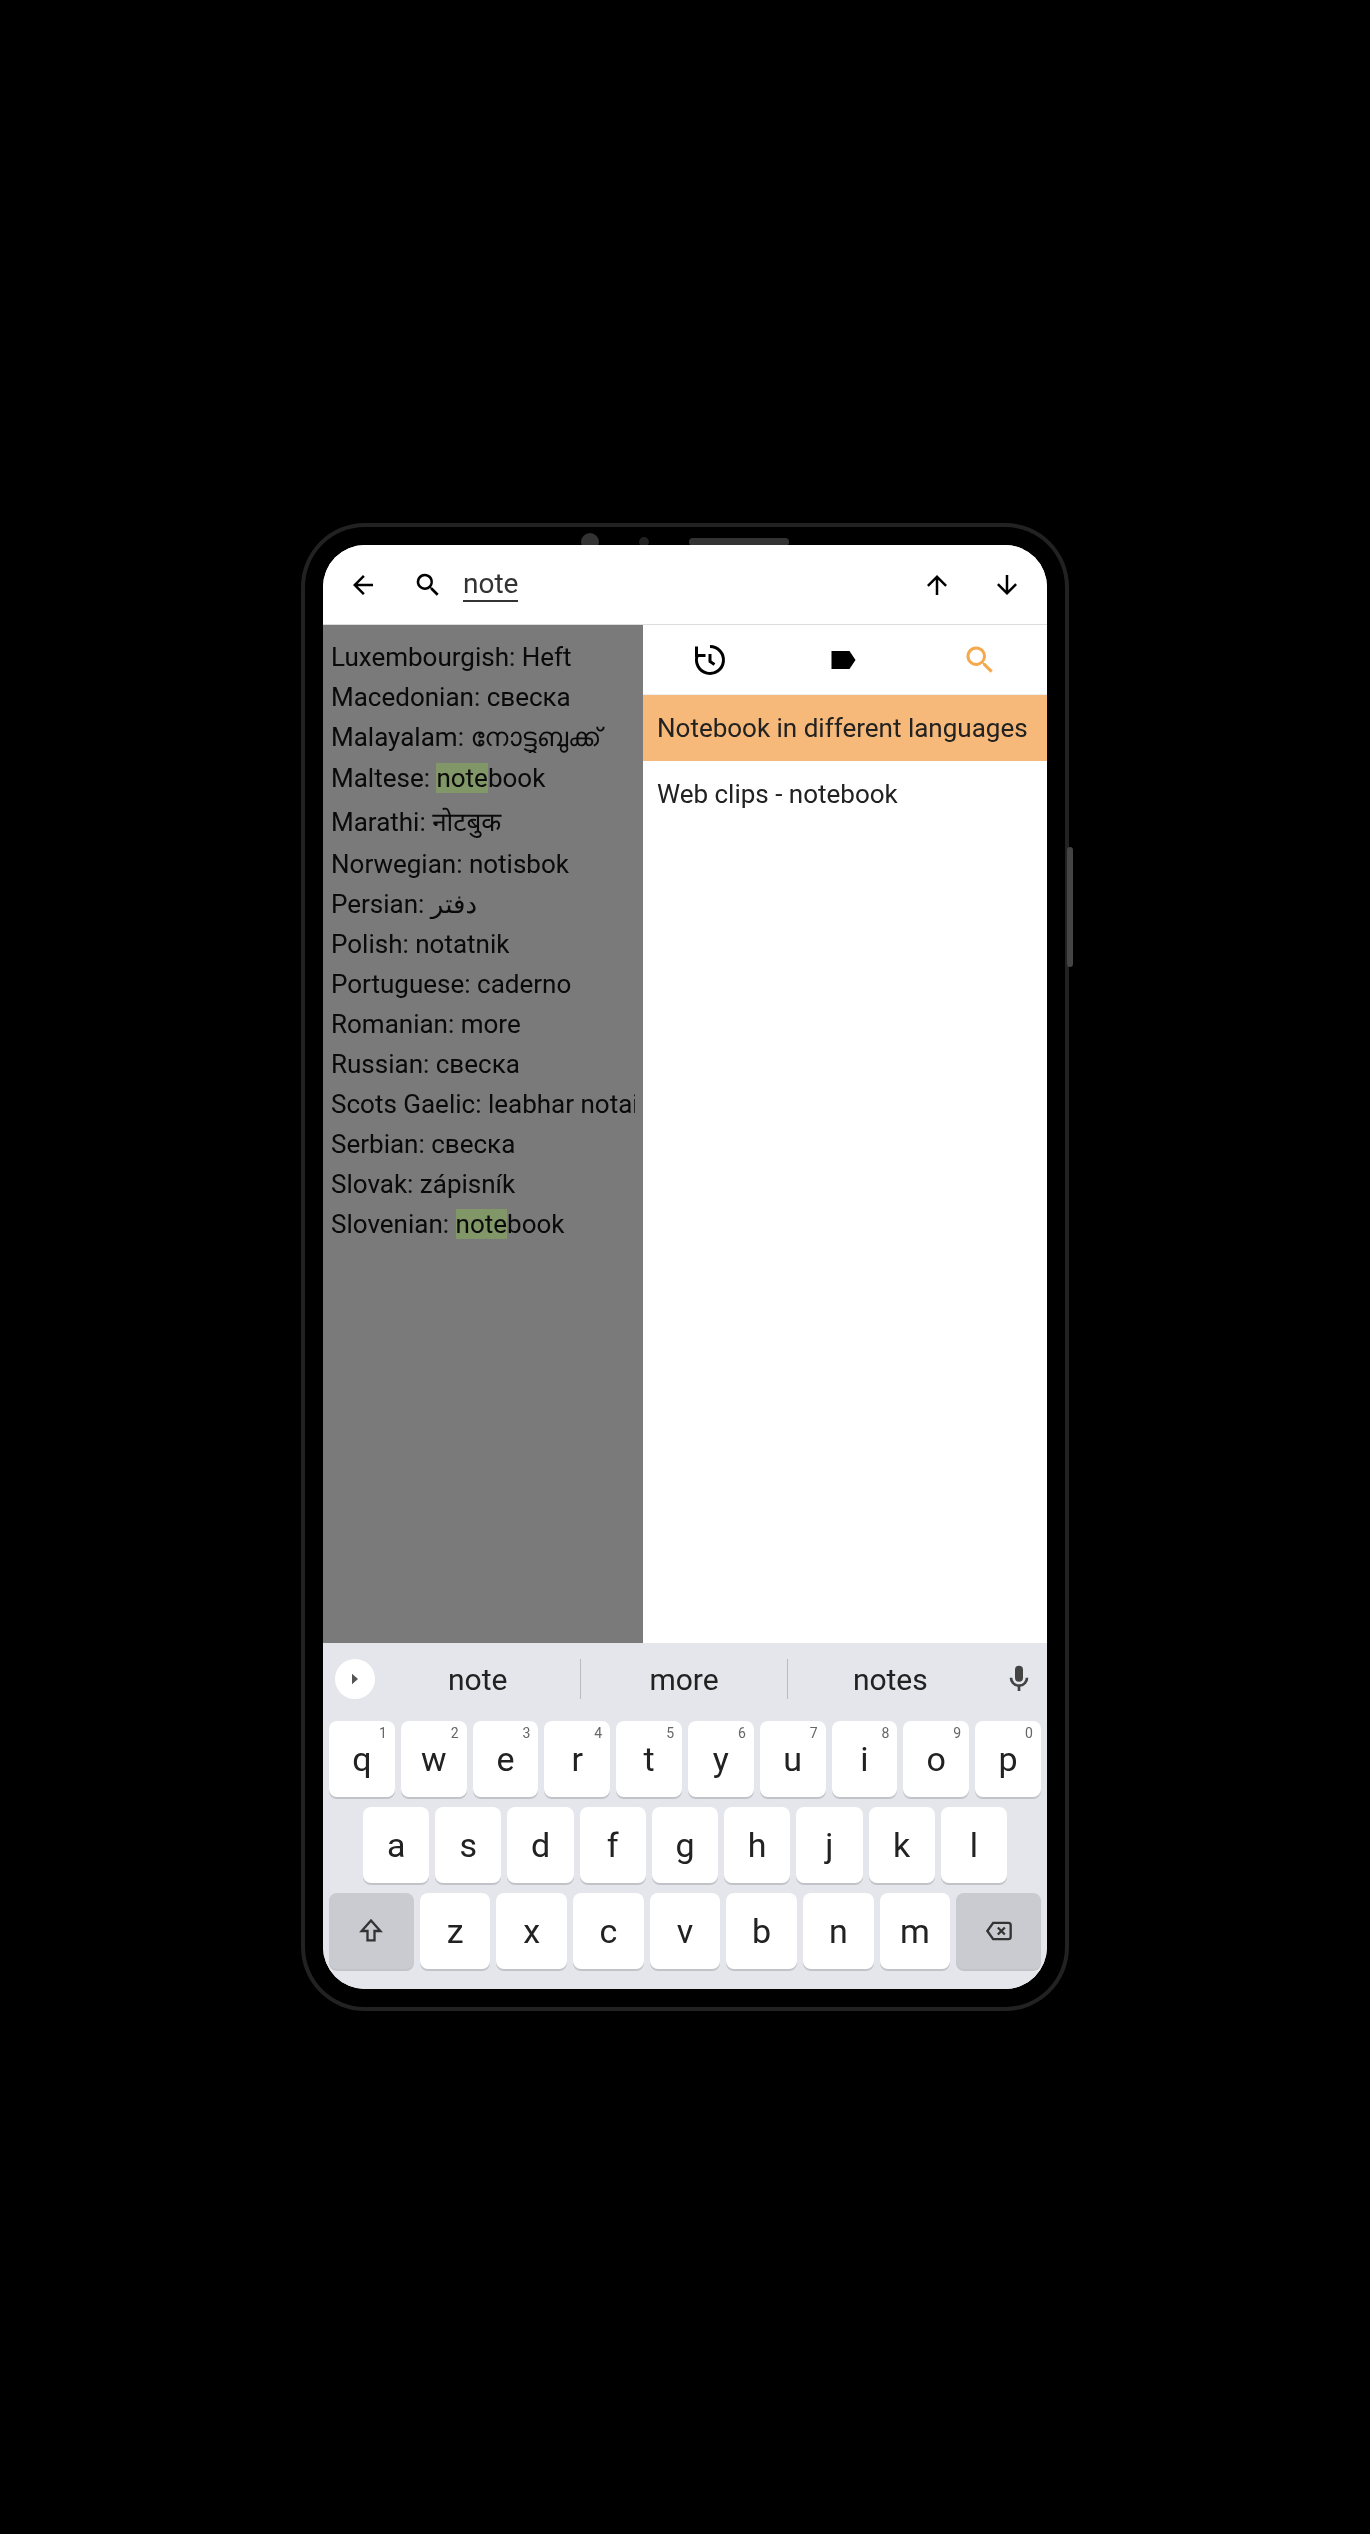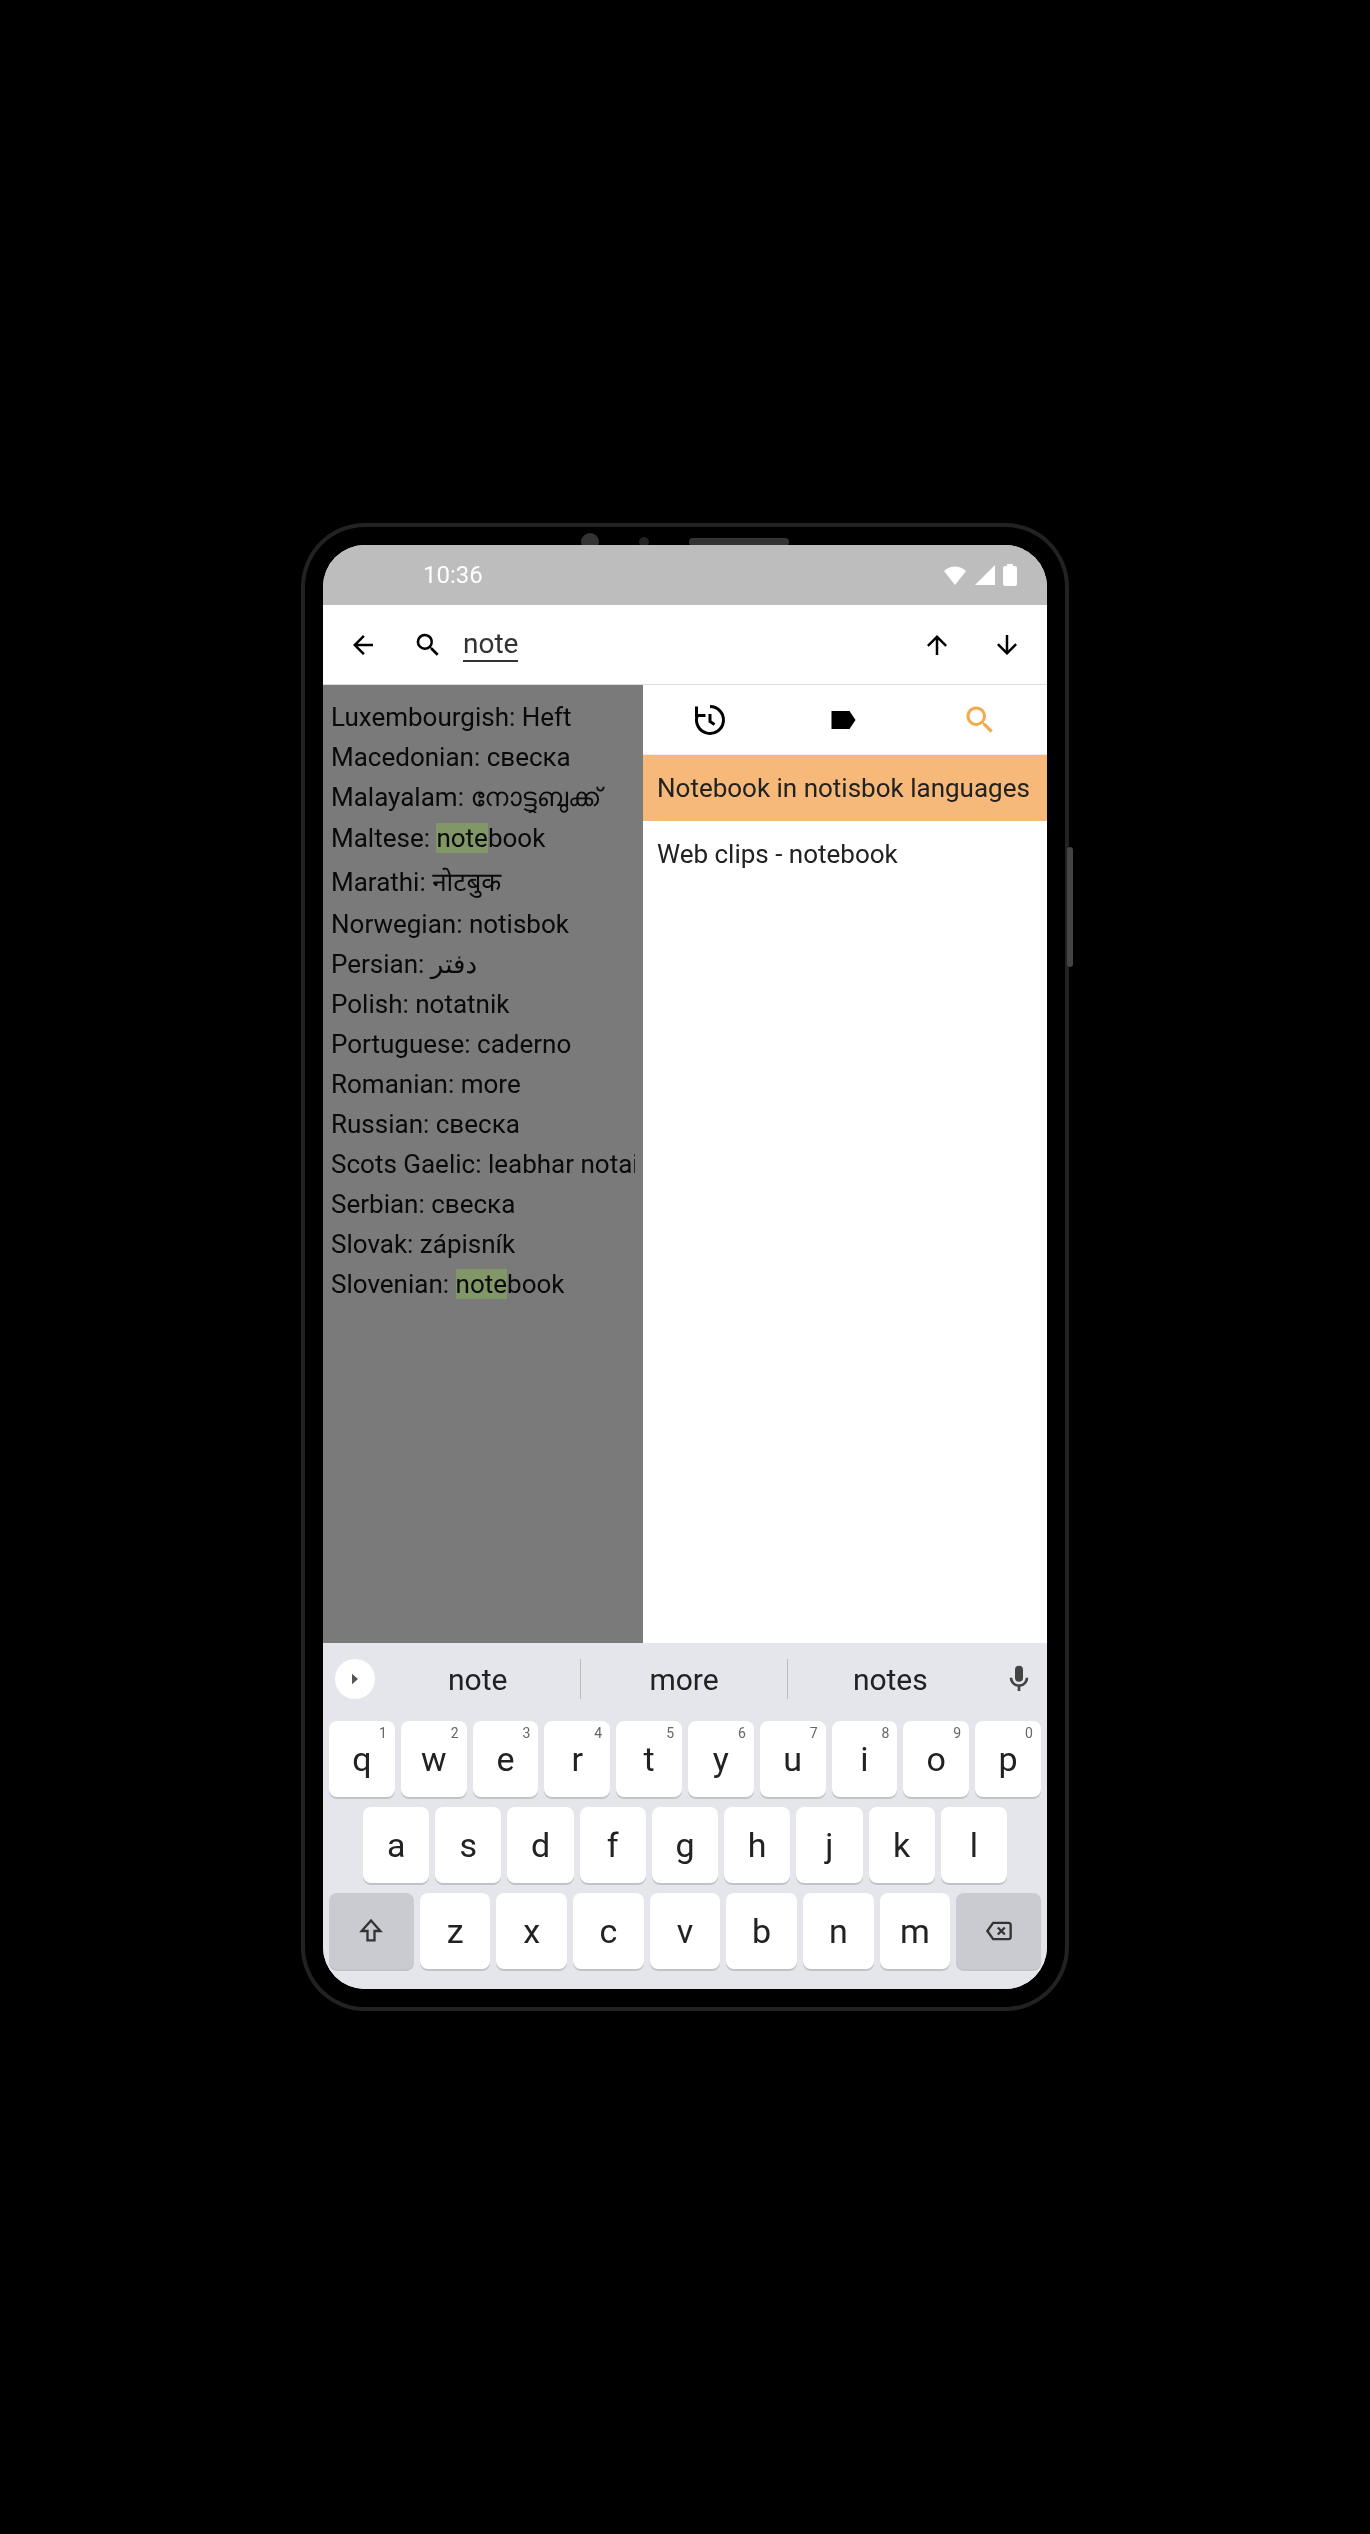--- a/index.html
+++ b/index.html
@@ -215,35 +215,20 @@
 
 <div class="phone-frame">
   <div class="notch">
     <div class="cam"></div>
     <div class="sensor"></div>
     <div class="speaker"></div>
   </div>
   <div class="side-button" style="top:320px;height:120px"></div>
   <div class="phone-screen">
 
-    <div class="status-bar">
-      <span>10:36</span>
-      <div class="status-icons">
-        <svg width="24" height="20" viewBox="0 0 24 20">
-            <path fill="#fff" d="M12 20L1 6c6-6 16-6 22 0L12 20z"></path>
-          </svg>
-        <svg width="20" height="20" viewBox="0 0 20 20">
-            <path fill="#fff" d="M0 20L20 0v20H0z"></path>
-          </svg>
-        <svg width="14" height="22" viewBox="0 0 14 22">
-            <rect fill="#fff" x="0" y="2" width="14" height="20" rx="2"></rect>
-            <rect fill="#fff" x="4" y="0" width="6" height="3"></rect>
-          </svg>
-      </div>
-    </div>
 
     <div class="search-bar">
       <div class="icon-btn">
         <svg width="30" height="30" viewBox="0 0 24 24">
             <path fill="#000" d="M20 11H7.8l5.6-5.6L12 4l-8 8 8 8 1.4-1.4L7.8 13H20z"></path>
           </svg>
       </div>
       <div class="search-input-wrap">
         <svg width="30" height="30" viewBox="0 0 24 24">
             <path fill="#000" d="M15.5 14h-.8l-.3-.3a6.5 6.5 0 10-.7.7l.3.3v.8l5 5 1.5-1.5-5-5zm-6 0a4.5 4.5 0 110-9 4.5 4.5 0 010 9z"></path>
@@ -295,21 +280,21 @@
               </svg>
           </div>
           <div>
             <svg class="tab-icon" viewBox="0 0 24 24">
                 <path fill="#f5a94d" d="M15.5 14h-.8l-.3-.3a6.5 6.5 0 10-.7.7l.3.3v.8l5 5 1.5-1.5-5-5zm-6 0a4.5 4.5 0 110-9 4.5 4.5 0 010 9z"></path>
               </svg>
           </div>
         </div>
         <div id="results-list">
             <div class="result-item active">
-              <div class="result-title">Notebook in notisbok languages</div>
+              <div class="result-title">Notebook in different languages</div>
             </div>
             <div class="result-item">
               <div class="result-title">Web clips - notebook</div>
             </div>
           </div>
       </div>
     </div>
 
     <div class="keyboard-area">
       <div class="suggestions">

